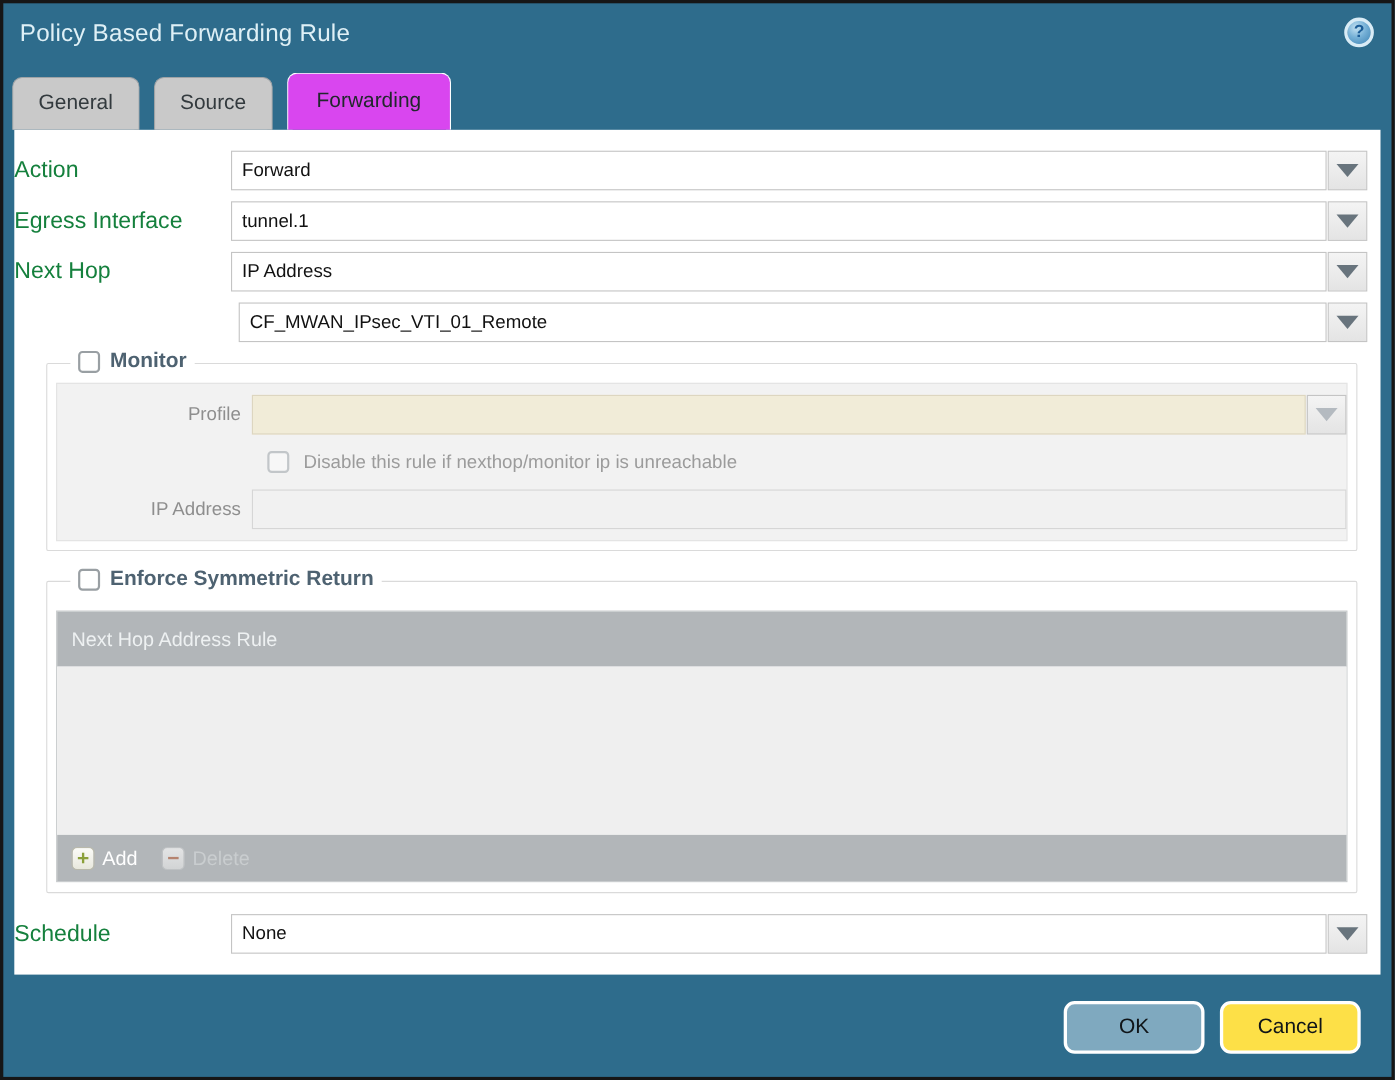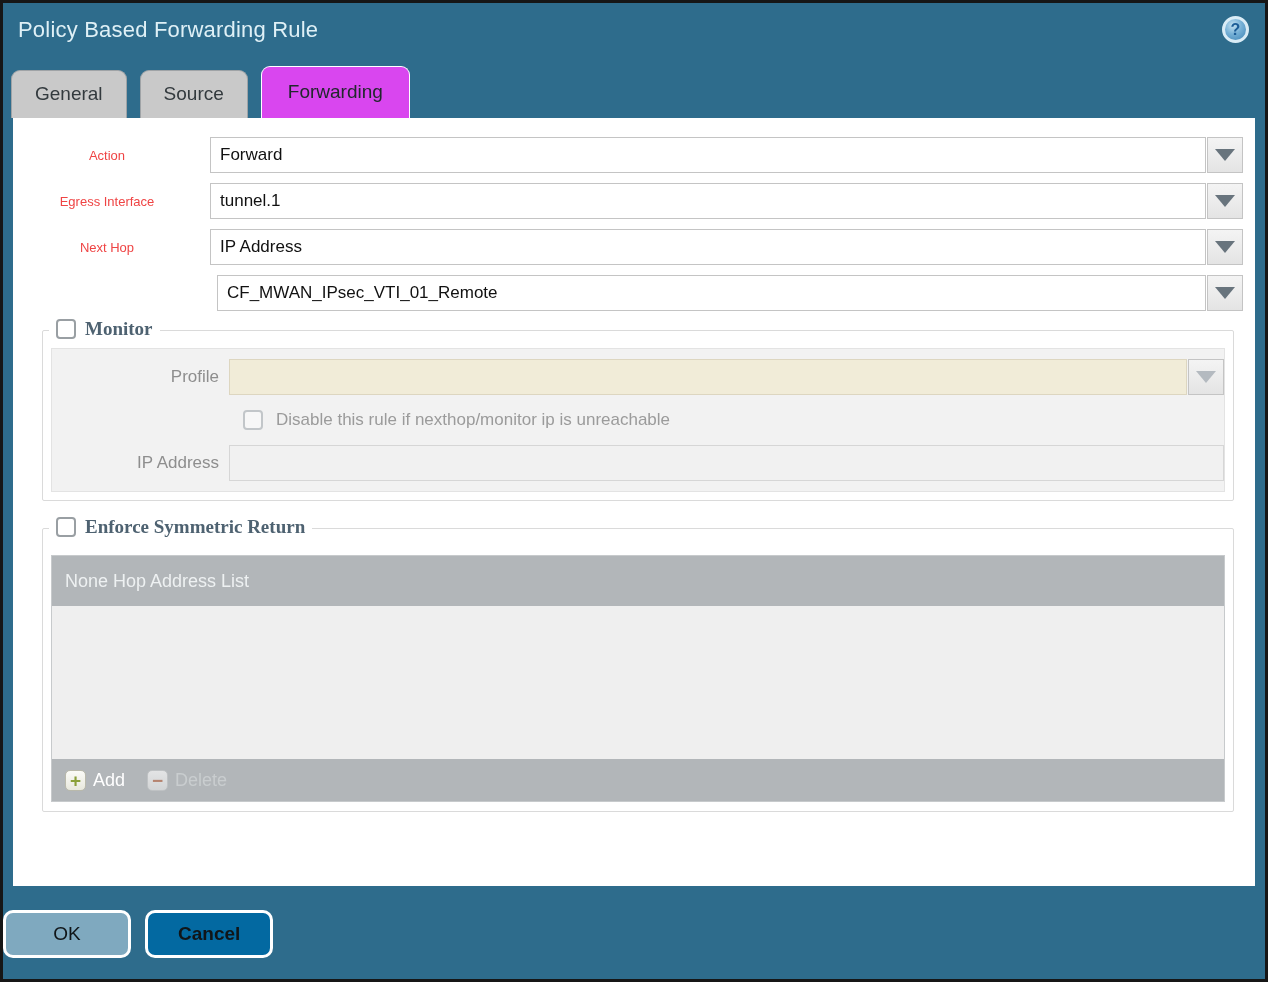--- a/index.html
+++ b/index.html
@@ -54,22 +54,22 @@
   
   .content {
     background: #ffffff;
     margin: 0 10px;
     height: 768px;
     padding-top: 19px;
     position: relative; z-index: 1;
   }
   .frow { display: flex; align-items: center; height: 36px; margin-bottom: 10px; padding-right: 12px; }
   .frow-label {
-    width: 197px; text-align: center; padding-right: 9px;
-    font-size: 13px; color: #ef4444;
+    width: 197px; text-align: left; padding-right: 9px;
+    font-size: 21px; color: #15803d;
   }
   .frow-label.indent2 { width: 204px; }
   .field {
     flex: 1; height: 36px;
     border: 1px solid #c4c4c4;
     background: #ffffff;
     display: flex; align-items: center;
     padding: 0 9px;
     font-size: 17px; color: #111;
   }
@@ -94,23 +94,23 @@
     background: #fff; cursor: pointer; flex: 0 0 auto;
   }
   .cb.disabled { border-color: #c2c6c9; background: #f7f7f7; cursor: default; }
   
   .fieldset {
     position: relative;
     border: 1px solid #dadada; border-radius: 2px;
     margin: 19px 21px 0 29px;
   }
   .legend {
-    position: absolute; top: -13px; left: 6px;
+    position: absolute; top: -13px; left: 21px;
     background: #ffffff; padding: 0 7px;
-    display: flex; align-items: center; gap: 9px; font-family: Liberation Serif, serif;
+    display: flex; align-items: center; gap: 9px;
   }
   .legend-text { font-size: 19px; font-weight: bold; color: #4e6271; }
   .fs-inner-monitor { padding: 17px 8px 8px; }
   .panel {
     background: #f2f2f2; border: 1px solid #e3e3e3;
     padding: 10px 0 10px 0;
   }
   .prow { display: flex; align-items: center; height: 36px; }
   .prow-label {
     width: 177px; text-align: right; padding-right: 10px;
@@ -146,33 +146,33 @@
   .del-icon { background: linear-gradient(#e3e4e5, #d2d4d5); border: 1px solid #bfc2c4; color: #b5836f; }
   .tool-label { font-size: 18px; }
   .tool-label.add { color: #ffffff; }
   .tool-label.del { color: #c9cdcf; }
   .tool-btn.disabled { cursor: default; }
   
   .frow.schedule { margin-top: 19px; }
   
   .footer {
     height: 96px;
-    display: flex; align-items: center; justify-content: flex-start;
+    display: flex; align-items: center; justify-content: flex-end;
     gap: 14px; padding-right: 28px;
   }
   .btn {
     height: 48px; min-width: 128px;
     border: 3px solid #ffffff; border-radius: 10px;
     font-size: 19px; color: #101518;
     display: flex; align-items: center; justify-content: center;
     cursor: pointer; font-family: "Liberation Sans", sans-serif;
     padding: 0 30px;
   }
   .btn-ok { background: #7fa9bf; }
-  .btn-cancel { background: #0369a1; font-weight: bold; }
+  .btn-cancel { background: #fde047; }
 </style>
 </head>
 <body>
 
 <div class="titlebar">
   <div class="title">Policy Based Forwarding Rule</div>
   <div class="help-btn">?</div>
 </div>
 
 <div class="tabbar">
@@ -245,35 +245,42 @@
     </div>
   </div>
 
   <div class="fieldset enforce">
     <div class="legend">
       <span class="cb"></span>
       <span class="legend-text">Enforce Symmetric Return</span>
     </div>
     <div class="fs-inner-enforce">
       <div class="nh-table">
-        <div class="nh-header">None Hop Address List</div>
+        <div class="nh-header">Next Hop Address Rule</div>
         <div class="nh-body"></div>
         <div class="nh-footer">
           <div class="tool-btn">
             <span class="tool-icon add-icon">+</span>
             <span class="tool-label add">Add</span>
           </div>
           <div class="tool-btn disabled">
             <span class="tool-icon del-icon">−</span>
             <span class="tool-label del">Delete</span>
           </div>
         </div>
       </div>
     </div>
   </div>
 
+  <div class="frow schedule">
+    <div class="frow-label">Schedule</div>
+    <div class="field">None</div>
+    <div class="dd-btn">
+      <span class="arrow-down"></span>
+    </div>
+  </div>
 
 </div>
 
 <div class="footer">
   <button class="btn btn-ok">OK</button>
   <button class="btn btn-cancel">Cancel</button>
 </div>
 
 </body></html>

